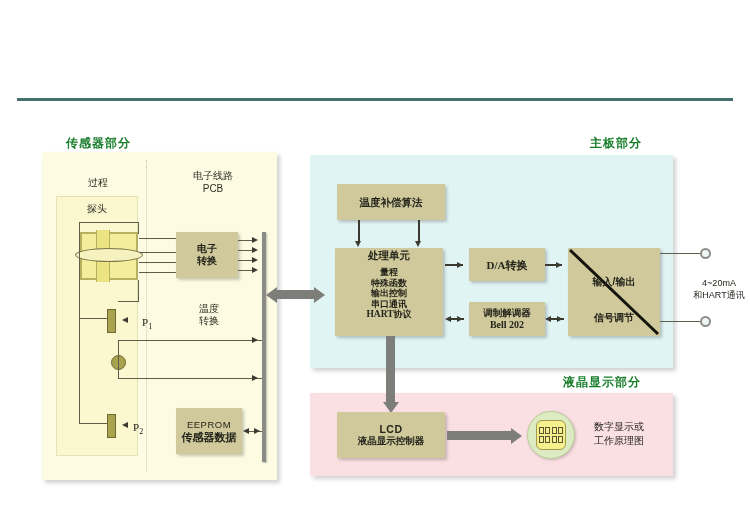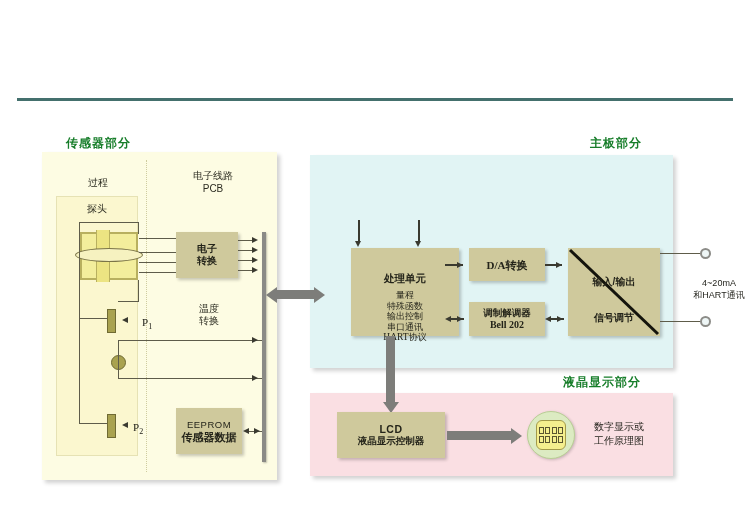--- a/index.html
+++ b/index.html
@@ -83,25 +83,25 @@
     line-height: 12px;
   }
   #blk-elec-cv { left: 176px; top: 232px; width: 62px; height: 46px; font-size: 10px; font-weight: bold; }
   #blk-eeprom  { left: 176px; top: 408px; width: 66px; height: 46px; }
   #blk-eeprom .t1 { font-weight: normal; font-size: 9.5px; letter-spacing: 0.5px; }
   #blk-eeprom .t2 { font-weight: bold; font-size: 11px; }
 
   #blk-tempalg { left: 337px; top: 184px; width: 108px; height: 36px; font-size: 10.5px; font-weight: bold; }
 
   #blk-cpu {
-    left: 351px; top: 248px; width: 108px; height: 88px;
-    justify-content: flex-start; padding-top: 24px;
+    left: 335px; top: 248px; width: 108px; height: 88px;
+    justify-content: flex-start; padding-top: 1px;
   }
   #blk-cpu .cpu-title { font-size: 10.5px; font-weight: bold; margin-bottom: 6px; }
-  #blk-cpu .cpu-list { font-size: 9px; line-height: 10.5px; font-weight: normal; }
+  #blk-cpu .cpu-list { font-size: 9px; line-height: 10.5px; font-weight: bold; }
   #blk-cpu .cpu-list .hart { font-family: "Liberation Serif", serif; font-size: 9.5px; }
 
   #blk-da    { left: 469px; top: 248px; width: 76px; height: 33px;
                font-family: "Liberation Serif", serif; font-size: 11px; font-weight: bold; }
   #blk-modem { left: 469px; top: 302px; width: 76px; height: 34px; }
   #blk-modem .m1 { font-size: 9.5px; font-weight: bold; }
   #blk-modem .m2 { font-family: "Liberation Serif", serif; font-size: 10px; font-weight: bold; }
 
   #blk-io { left: 568px; top: 248px; width: 92px; height: 88px; padding: 0; }
   #blk-io .io-top, #blk-io .io-bot {
@@ -296,20 +296,21 @@
   <div id="busbar"></div>
 
   <div class="g-arrow">
     <div class="shaft" style="left:276px; top:290px; width:40px; height:9px;"></div>
     <div class="head" style="left:266px; top:286.5px;
       border-right:11px solid #7d7d7a; border-top:8px solid transparent; border-bottom:8px solid transparent;"></div>
     <div class="head" style="left:314px; top:286.5px;
       border-left:11px solid #7d7d7a; border-top:8px solid transparent; border-bottom:8px solid transparent;"></div>
   </div>
 
+  <div class="blk" id="blk-tempalg">温度补偿算法</div>
 
   <div class="ln ln-v" style="left:358px; top:220px; height:22px; width:2px; background:#3a3a30;"></div>
   <div class="ah-d" style="left:355px; top:241px;"></div>
   <div class="ln ln-v" style="left:418px; top:220px; height:22px; width:2px; background:#3a3a30;"></div>
   <div class="ah-d" style="left:415px; top:241px;"></div>
 
   <div class="blk" id="blk-cpu">
     <span class="cpu-title">处理单元</span>
     <span class="cpu-list">
       <span>量程</span><br>

